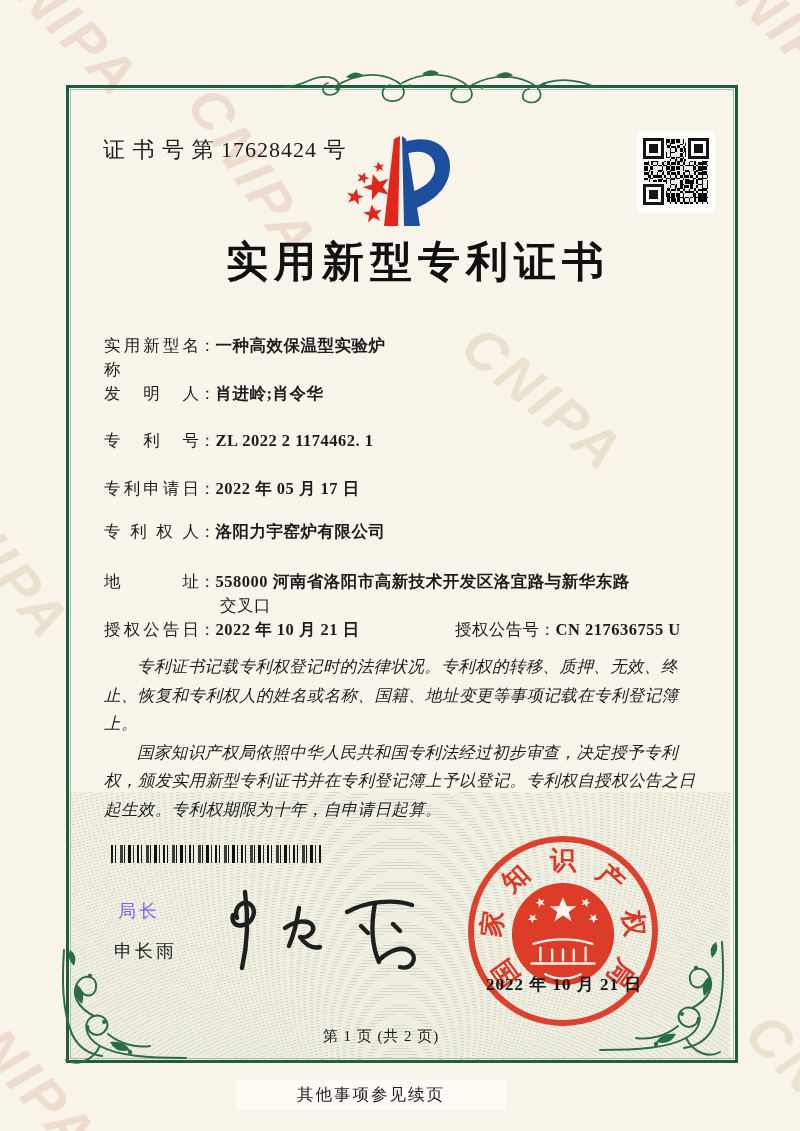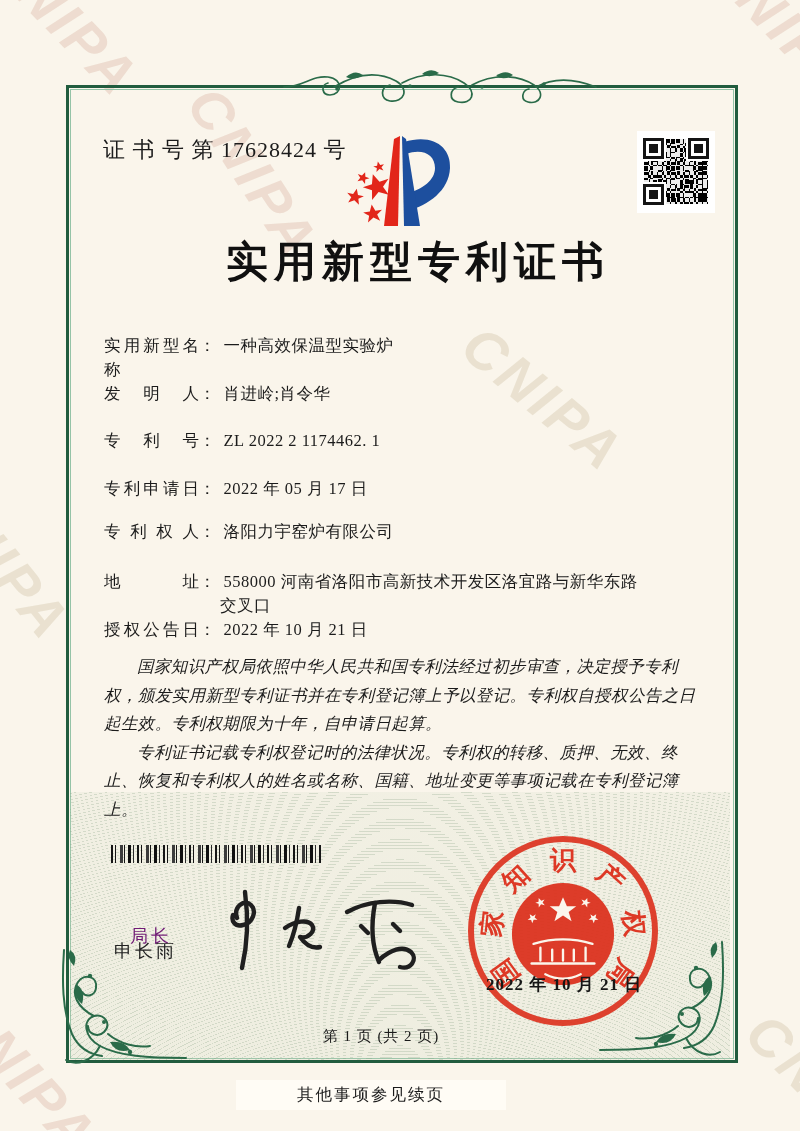--- a/index.html
+++ b/index.html
@@ -48,36 +48,36 @@
   .qr .f::after{content:"";position:absolute;inset:3px;background:#141414;}
   .f1{left:6px;top:7px;} .f2{right:6px;top:7px;} .f3{left:6px;bottom:8px;}
   .title{
     position:absolute;left:50px;width:736px;top:234px;z-index:4;
     text-align:center;font-size:42px;font-weight:700;letter-spacing:6px;color:#101010;
   }
   
   .frow{position:absolute;left:104px;width:610px;z-index:4;font-size:16.5px;line-height:24px;}
   .flabel{display:inline-block;width:95px;text-align:justify;text-align-last:justify;vertical-align:top;}
   .fcolon{display:inline-block;vertical-align:top;}
-  .fvalue{display:inline-block;vertical-align:top;margin-left:8px;letter-spacing:.5px;}
+  .fvalue{display:inline-block;vertical-align:top;margin-left:0;letter-spacing:.5px;font-weight:bold;}
   .fvalue2{display:block;margin-left:116px;letter-spacing:.5px;}
   .fpair2{position:absolute;left:351px;top:0;}
   .fpair2 .flabel{width:84px;}
   
   .paras{position:absolute;left:104px;width:600px;top:653px;z-index:4;
     font-size:16.5px;line-height:28.5px;font-style:italic;letter-spacing:.4px;}
   .paras p{margin:0;text-indent:2em;}
   
   .barcode{position:absolute;left:111px;top:845px;width:212px;height:18px;z-index:4;
     background:repeating-linear-gradient(90deg,
       #161616 0 2px,transparent 2px 4px,#161616 4px 5px,transparent 5px 9px,
       #3c3c3c 9px 12px,transparent 12px 13px,#161616 13px 14px,transparent 14px 17px,
       #101010 17px 20px,transparent 20px 22px,#2a2a2a 22px 23px,transparent 23px 26px);}
-  .sig-title{position:absolute;left:130px;top:899px;z-index:4;
-    font:400 18px "Liberation Sans","DejaVu Sans",sans-serif;letter-spacing:3px;color:#701a75;margin-top:25px;}
+  .sig-title{position:absolute;left:118px;top:899px;z-index:4;
+    font:400 18px "Liberation Sans","DejaVu Sans",sans-serif;letter-spacing:3px;color:#8b5cf6;}
   .sig-name{position:absolute;left:114px;top:939px;z-index:4;
     font:400 18px "Liberation Sans","DejaVu Sans",sans-serif;letter-spacing:3px;color:#222;}
   .sig-hand{position:absolute;left:215px;top:886px;width:205px;height:92px;z-index:4;}
   
   .seal{position:absolute;left:468px;top:836px;width:190px;height:190px;z-index:5;}
   .seal-ring{position:absolute;inset:0;border:6px solid rgba(220,46,27,.9);border-radius:50%;}
   .seal-char{position:absolute;left:50%;top:50%;font-size:26px;font-weight:700;
     color:rgba(220,46,27,.95);font-family:"Liberation Serif",serif;}
   .seal-emblem{position:absolute;left:40px;top:42px;width:110px;height:112px;}
   .seal-date{position:absolute;left:458px;width:212px;top:973px;z-index:6;
@@ -201,25 +201,28 @@
 </div>
 <div class="frow" style="top:520px;">
   <span class="flabel">专利权人</span><span class="fcolon">：</span><span class="fvalue">洛阳力宇窑炉有限公司</span>
 </div>
 <div class="frow" style="top:570px;">
   <span class="flabel">地址</span><span class="fcolon">：</span><span class="fvalue">558000  河南省洛阳市高新技术开发区洛宜路与新华东路</span>
   <span class="fvalue2">交叉口</span>
 </div>
 <div class="frow" style="top:618px;">
   <span class="flabel">授权公告日</span><span class="fcolon">：</span><span class="fvalue">2022 年 10 月 21 日</span>
+  <span class="fpair2">
+    <span class="flabel">授权公告号</span><span class="fcolon">：</span><span class="fvalue">CN 217636755 U</span>
+  </span>
 </div>
 
 <div class="paras">
+  <p>专利证书记载专利权登记时的法律状况。专利权的转移、质押、无效、终止、恢复和专利权人的姓名或名称、国籍、地址变更等事项记载在专利登记簿上。</p>
   <p>国家知识产权局依照中华人民共和国专利法经过初步审查，决定授予专利权，颁发实用新型专利证书并在专利登记簿上予以登记。专利权自授权公告之日起生效。专利权期限为十年，自申请日起算。</p>
-  <p>专利证书记载专利权登记时的法律状况。专利权的转移、质押、无效、终止、恢复和专利权人的姓名或名称、国籍、地址变更等事项记载在专利登记簿上。</p>
 </div>
 
 <div class="barcode"></div>
 
 <div class="sig-title">局长</div>
 <div class="sig-name">申长雨</div>
 <svg class="sig-hand" viewBox="0 0 205 92">
   <g stroke="#1f1f1f" stroke-width="4.4" fill="none" stroke-linecap="round" stroke-linejoin="round">
     <path d="M22,32 C18,20 30,13 36,19 C42,25 38,37 28,39 C20,41 16,35 18,29"></path>
     <path d="M30,6 C33,28 33,56 27,82"></path>

